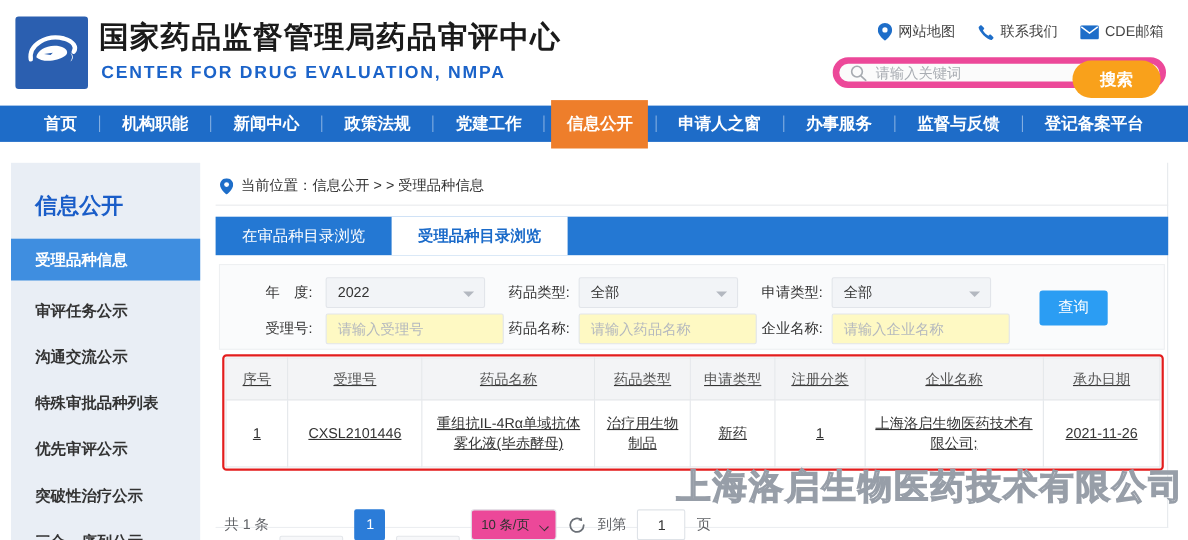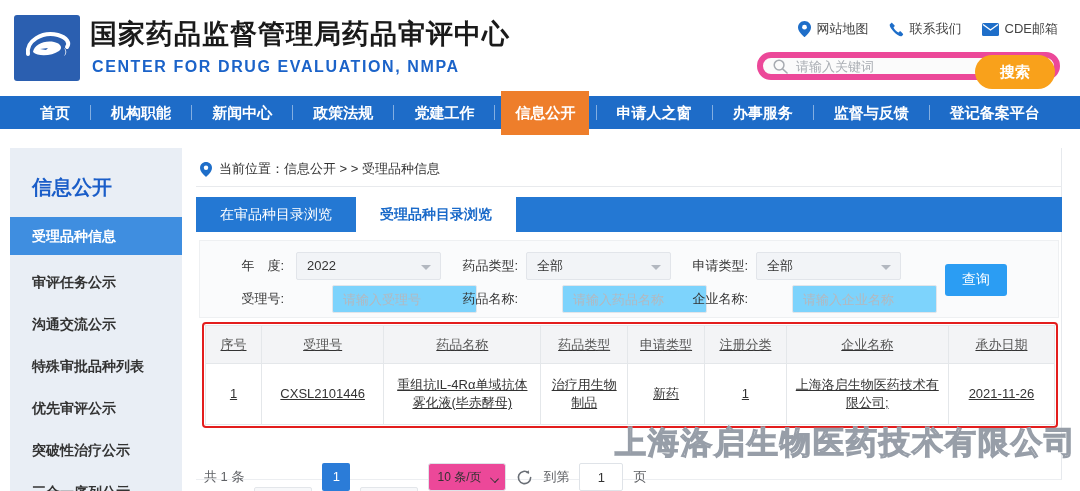--- a/index.html
+++ b/index.html
@@ -55,22 +55,22 @@
     color:#fff; cursor:pointer; }
   .tab.active { background:#fff; color:#1a6ac9; font-weight:bold; }
 
   .filters { position:absolute; left:3px; top:92px; width:860px; height:78px; background:#fafbfc;
     border:1px solid #eef0f2; }
   .f-label { position:absolute; font-size:13px; color:#333; text-align:right; width:70px; line-height:28px; }
   .f-select { position:absolute; width:145px; height:28px; background:#f2f4f7; border:1px solid #e2e5ea;
     border-radius:2px; font-size:13px; color:#333; line-height:26px; padding-left:10px; cursor:pointer; }
   .caret { position:absolute; right:9px; top:12px; width:0; height:0; border-left:5px solid transparent;
     border-right:5px solid transparent; border-top:5px solid #b3b8c0; }
-  .f-input { position:absolute; width:145px; height:28px; background:#7dd3fc; border:1px solid #e2e5ea;
-    border-radius:2px; font-size:13px; color:#333; padding-left:10px; outline:none; font-family:inherit;margin-left:36px; }
+  .f-input { position:absolute; width:162px; height:28px; background:#fef9c3; border:1px solid #e2e5ea;
+    border-radius:2px; font-size:13px; color:#333; padding-left:10px; outline:none; font-family:inherit; }
   .f-input::placeholder { color:#b4b8be; }
   .query-btn { position:absolute; left:745px; top:23px; width:62px; height:32px; background:#2b9df3;
     border:none; border-radius:3px; color:#fff; font-size:14px; cursor:pointer; font-family:inherit; }
 
   .red-box { position:absolute; left:6px; top:174px; width:856px; height:106px;
     border:2px solid #e31d1d; border-radius:4px; padding:1px; }
   table.grid { width:100%; height:100%; border-collapse:collapse; table-layout:fixed;
     border:1px solid #e4e7ea;text-decoration:underline; }
   .grid th { background:#f3f4f6; font-size:13px; font-weight:normal; color:#555; height:38px;
     border:1px solid #e4e7ea; }

